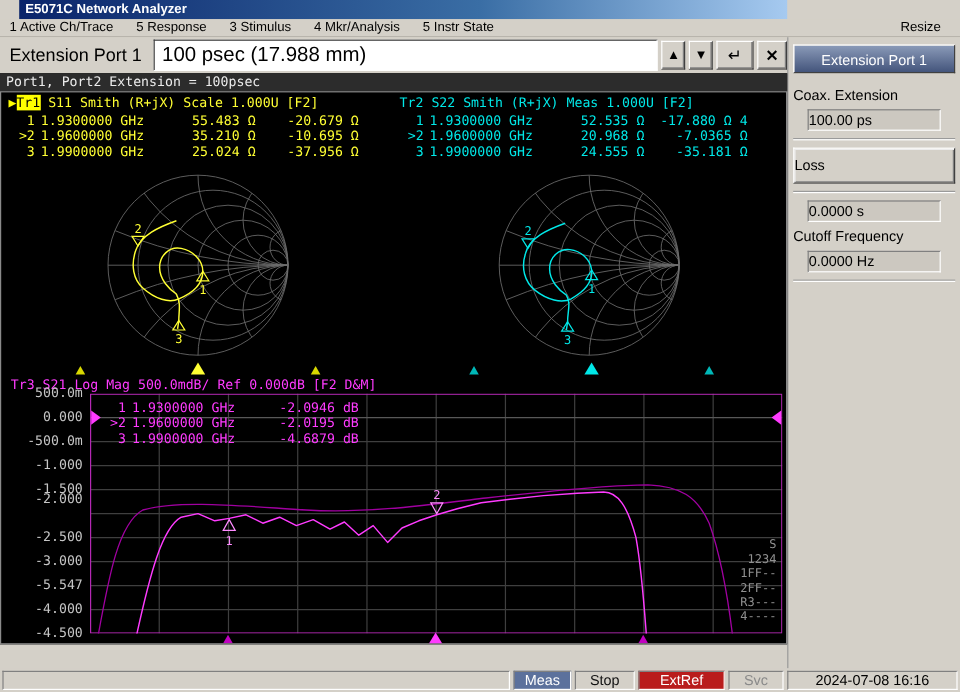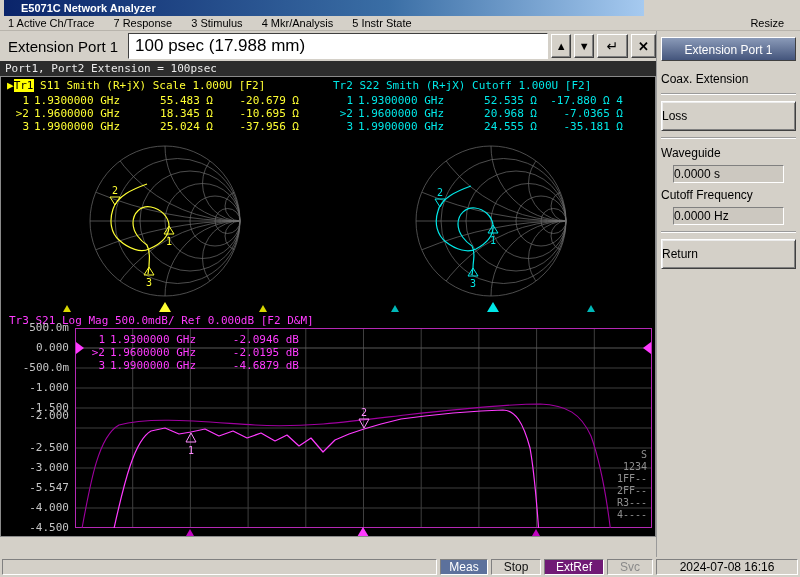--- a/index.html
+++ b/index.html
@@ -1,22 +1,22 @@
 <!DOCTYPE html>
 <html><head>
 <meta charset="utf-8">
 <style>
   *{box-sizing:border-box;margin:0;padding:0;}
   body{background:#000;font-family:"Liberation Sans",sans-serif;}
   .screen{position:relative;width:800px;height:577px;background:#d4d0c8;overflow:hidden;}
 
   
-  .titlebar{position:absolute;left:4px;top:0;width:640px;height:16px;
+  .titlebar{position:absolute;left:16px;top:0;width:640px;height:16px;
     background:linear-gradient(90deg,#0a246a,#3a6ea5 60%,#a6caf0);
-    color:#fff;font-size:11px;font-weight:bold;line-height:16px;padding-left:17px;}
+    color:#fff;font-size:11px;font-weight:bold;line-height:16px;padding-left:5px;}
   .menubar{position:absolute;left:0;top:16px;width:800px;height:15px;background:#d4d0c8;
     font-size:11px;line-height:15px;color:#000;border-bottom:1px solid #b8b4ac;}
   .menubar .mi{display:inline-block;padding:0 8px;cursor:default;}
   .menubar .resize{position:absolute;right:8px;top:0;}
 
   
   .entrybar{position:absolute;left:0;top:31px;width:656px;height:30px;background:#d4d0c8;
     display:flex;align-items:center;}
   .entry-label{font-size:15px;color:#000;margin:0 10px 0 8px;white-space:nowrap;}
   .entry-input{width:468px;height:26px;font-family:"Liberation Sans",sans-serif;font-size:17px;
@@ -94,34 +94,34 @@
   .badge.pext{background:#3f6ad2;color:#fff;}
   .badge.cq{background:#24365f;color:#aebcdc;}
 
   
   .statusbar{position:absolute;left:0;top:557px;width:800px;height:20px;background:#d4d0c8;
     display:flex;gap:3px;padding:2px 2px;font-size:12px;}
   .panel{border:1px solid;border-color:#808080 #fff #fff #808080;height:16px;line-height:14px;padding:0 6px;text-align:center;}
   .p-fill{flex:1;}
   .p-meas{background:#5c719c;color:#fff;width:48px;}
   .p-stop{width:50px;color:#111;}
-  .p-extref{background:#701a75;color:#fff;width:60px;}
+  .p-extref{background:#b91c1c;color:#fff;width:72px;}
   .p-svc{width:46px;color:#8a8a8a;}
   .p-date{width:142px;color:#000;}
 </style>
 </head>
 <body>
 
 <div class="screen">
 
   <div class="titlebar">E5071C Network Analyzer</div>
 
   <div class="menubar">
     <span class="mi">1 Active Ch/Trace</span>
-    <span class="mi">7 Response</span>
+    <span class="mi">5 Response</span>
     <span class="mi">3 Stimulus</span>
     <span class="mi">4 Mkr/Analysis</span>
     <span class="mi">5 Instr State</span>
     <span class="mi resize">Resize</span>
   </div>
 
   <div class="entrybar">
     <span class="entry-label">Extension Port 1</span>
     <input class="entry-input" value="100 psec (17.988 mm)" style="">
     <div class="ebtn up">
@@ -136,65 +136,62 @@
     <div class="ebtn close">
         <span>✕</span>
       </div>
   </div>
 
   <div class="sidebar">
     <div class="sk-title">Extension Port 1</div>
 
     <div class="softkey">
       <div class="sk-label">Coax. Extension</div>
+      <div class="sk-value">100.00 ps</div>
     </div>
     <div class="sk-sep"></div>
 
     <div class="softkey btn">
       <div class="sk-label">Loss</div>
     </div>
     <div class="sk-sep"></div>
 
     <div class="softkey">
-      <div class="sk-label">Waveguide</div>
       <div class="sk-value">0.0000 s</div>
     </div>
 
     <div class="softkey">
       <div class="sk-label">Cutoff Frequency</div>
       <div class="sk-value">0.0000 Hz</div>
     </div>
     <div class="sk-sep"></div>
 
-    <div class="softkey btn">
-      <div class="sk-label">Return</div>
-    </div>
   </div>
 
   <div class="display">
     <div class="ext-strip">Port1, Port2 Extension = 100psec</div>
 
     <div class="channel">
 
       <div class="trace-title tt1">
         <span class="active-arrow">▶</span><span class="tr1-tag">Tr1</span><span> S11 Smith (R+jX) Scale 1.000U [F2]</span>
       </div>
-      <div class="trace-title tt2">Tr2 S22 Smith (R+jX) Cutoff 1.000U [F2]</div>
+      <div class="trace-title tt2">Tr2 S22 Smith (R+jX) Meas 1.000U [F2]</div>
 
       <div class="mkr-table mt1">
         <div class="mkr-row">
           <span class="c-no">1</span>
           <span class="c-freq">1.9300000 GHz</span>
           <span class="c-v1">55.483 Ω</span>
           <span class="c-v2">-20.679 Ω</span>
         </div>
         <div class="mkr-row">
           <span class="c-no">&gt;2</span>
           <span class="c-freq">1.9600000 GHz</span>
-          <span class="c-v1">18.345 Ω</span>
+          <span class="c-v1">35.210 Ω</span>
           <span class="c-v2">-10.695 Ω</span>
         </div>
         <div class="mkr-row">
           <span class="c-no">3</span>
           <span class="c-freq">1.9900000 GHz</span>
           <span class="c-v1">25.024 Ω</span>
           <span class="c-v2">-37.956 Ω</span>
         </div>
       </div>
 

